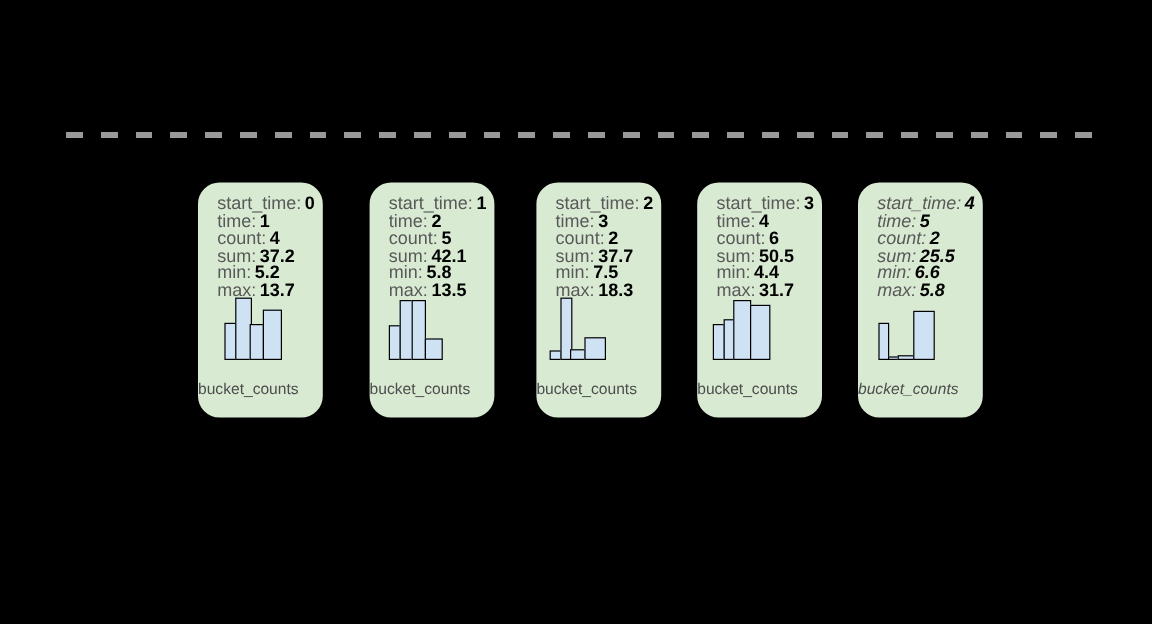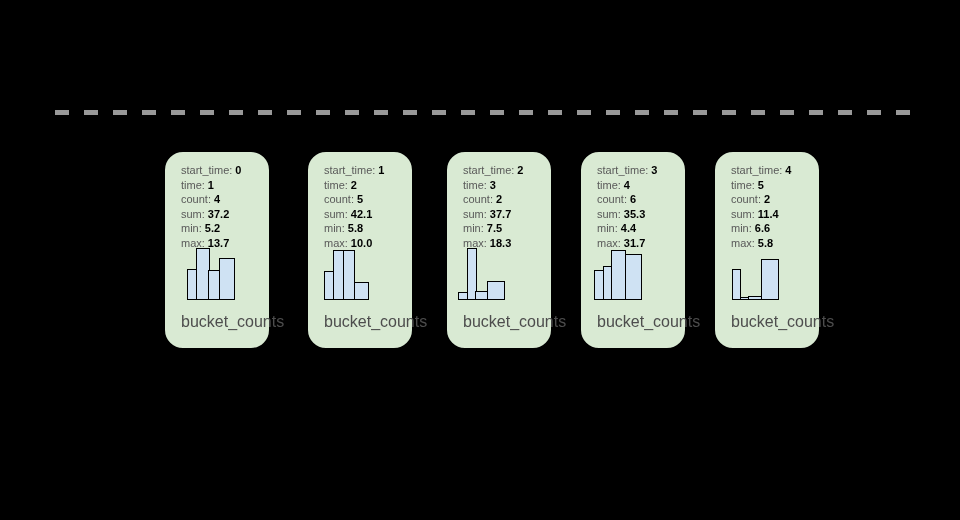--- a/index.html
+++ b/index.html
@@ -20,25 +20,25 @@
   
   .card{
     position:absolute;top:150px;width:108px;height:200px;
     background:#d9ead3;border:2px solid #000;border-radius:20px;
     box-sizing:border-box;
   }
   #cards .card:nth-of-type(1){left:163px;}
   #cards .card:nth-of-type(2){left:306px;}
   #cards .card:nth-of-type(3){left:445px;}
   #cards .card:nth-of-type(4){left:579px;}
-  #cards .card:nth-of-type(5){left:713px;}
+  #cards .card:nth-of-type(5){left:713px;font-style:italic;}
 
   .fields{
     position:absolute;left:16px;top:11px;right:4px;
-    font-size:11px;line-height:14.5px;white-space:nowrap;
+    font-size:15px;line-height:14.5px;white-space:nowrap;
   }
   .line .lbl{color:#595959;}
   .line .val{color:#000000;font-weight:bold;margin-left:3px;}
 
   .hist{
     position:absolute;bottom:48px;height:56px;
     display:flex;align-items:flex-end;
   }
   #cards .card:nth-of-type(1) .hist{left:22px;}
   #cards .card:nth-of-type(2) .hist{left:16px;}
@@ -46,22 +46,22 @@
   #cards .card:nth-of-type(4) .hist{left:13px;}
   #cards .card:nth-of-type(5) .hist{left:17px;}
 
   .bar{
     background:#cfe2f3;border:1.5px solid #000;
     box-sizing:border-box;margin-right:-1.5px;
     min-height:3px;
   }
 
   .footer{
-    position:absolute;left:16px;bottom:17px;
-    font-size:16px;color:#4d4d4d;white-space:nowrap;
+    position:absolute;left:0;bottom:17px;
+    font-size:13px;color:#4d4d4d;white-space:nowrap;
   }
 </style>
 </head>
 <body>
 
 <div class="stage">
   <div class="dashline"></div>
   <div id="cards">
       <div class="card">
     <div class="fields">
@@ -80,21 +80,21 @@
         </div>
     <div class="footer">bucket_counts</div>
   </div>
       <div class="card">
     <div class="fields">
           <div class="line"><span class="lbl">start_time:</span><span class="val">1</span></div>
           <div class="line"><span class="lbl">time:</span><span class="val">2</span></div>
           <div class="line"><span class="lbl">count:</span><span class="val">5</span></div>
           <div class="line"><span class="lbl">sum:</span><span class="val">42.1</span></div>
           <div class="line"><span class="lbl">min:</span><span class="val">5.8</span></div>
-          <div class="line"><span class="lbl">max:</span><span class="val">10.0</span></div>
+          <div class="line"><span class="lbl">max:</span><span class="val">13.5</span></div>
         </div>
     <div class="hist">
           <div class="bar" style="height: 29px; width: 10px;"></div>
           <div class="bar" style="height: 50px; width: 12px;"></div>
           <div class="bar" style="height: 50px; width: 12px;"></div>
           <div class="bar" style="height: 18px; width: 15px;"></div>
         </div>
     <div class="footer">bucket_counts</div>
   </div>
       <div class="card">
@@ -112,38 +112,38 @@
           <div class="bar" style="height: 9px; width: 13px;"></div>
           <div class="bar" style="height: 19px; width: 18px;"></div>
         </div>
     <div class="footer">bucket_counts</div>
   </div>
       <div class="card">
     <div class="fields">
           <div class="line"><span class="lbl">start_time:</span><span class="val">3</span></div>
           <div class="line"><span class="lbl">time:</span><span class="val">4</span></div>
           <div class="line"><span class="lbl">count:</span><span class="val">6</span></div>
-          <div class="line"><span class="lbl">sum:</span><span class="val">35.3</span></div>
+          <div class="line"><span class="lbl">sum:</span><span class="val">50.5</span></div>
           <div class="line"><span class="lbl">min:</span><span class="val">4.4</span></div>
           <div class="line"><span class="lbl">max:</span><span class="val">31.7</span></div>
         </div>
     <div class="hist">
           <div class="bar" style="height: 30px; width: 10px;"></div>
           <div class="bar" style="height: 34px; width: 10px;"></div>
           <div class="bar" style="height: 50px; width: 15px;"></div>
           <div class="bar" style="height: 46px; width: 17px;"></div>
         </div>
     <div class="footer">bucket_counts</div>
   </div>
       <div class="card">
     <div class="fields">
           <div class="line"><span class="lbl">start_time:</span><span class="val">4</span></div>
           <div class="line"><span class="lbl">time:</span><span class="val">5</span></div>
           <div class="line"><span class="lbl">count:</span><span class="val">2</span></div>
-          <div class="line"><span class="lbl">sum:</span><span class="val">11.4</span></div>
+          <div class="line"><span class="lbl">sum:</span><span class="val">25.5</span></div>
           <div class="line"><span class="lbl">min:</span><span class="val">6.6</span></div>
           <div class="line"><span class="lbl">max:</span><span class="val">5.8</span></div>
         </div>
     <div class="hist">
           <div class="bar" style="height: 31px; width: 9px;"></div>
           <div class="bar" style="height: 3px; width: 10px;"></div>
           <div class="bar" style="height: 4px; width: 14px;"></div>
           <div class="bar" style="height: 41px; width: 18px;"></div>
         </div>
     <div class="footer">bucket_counts</div>

